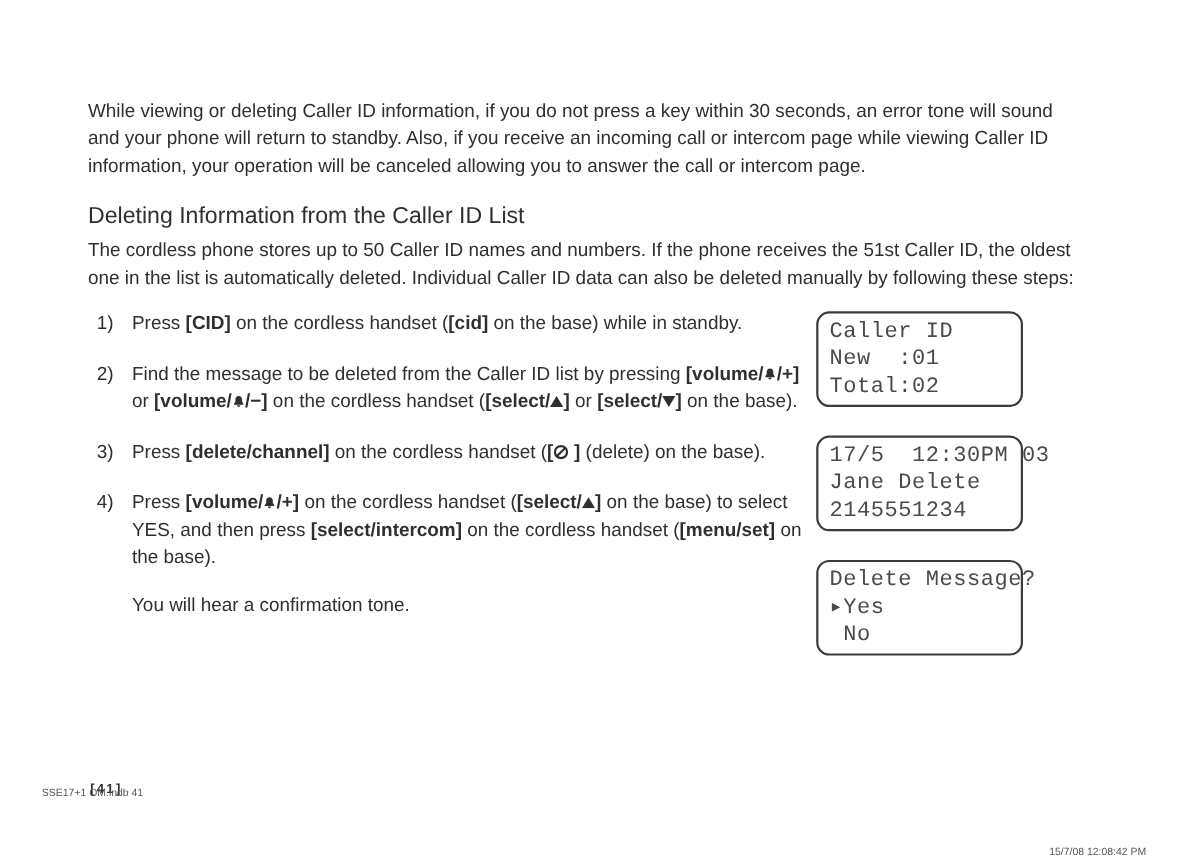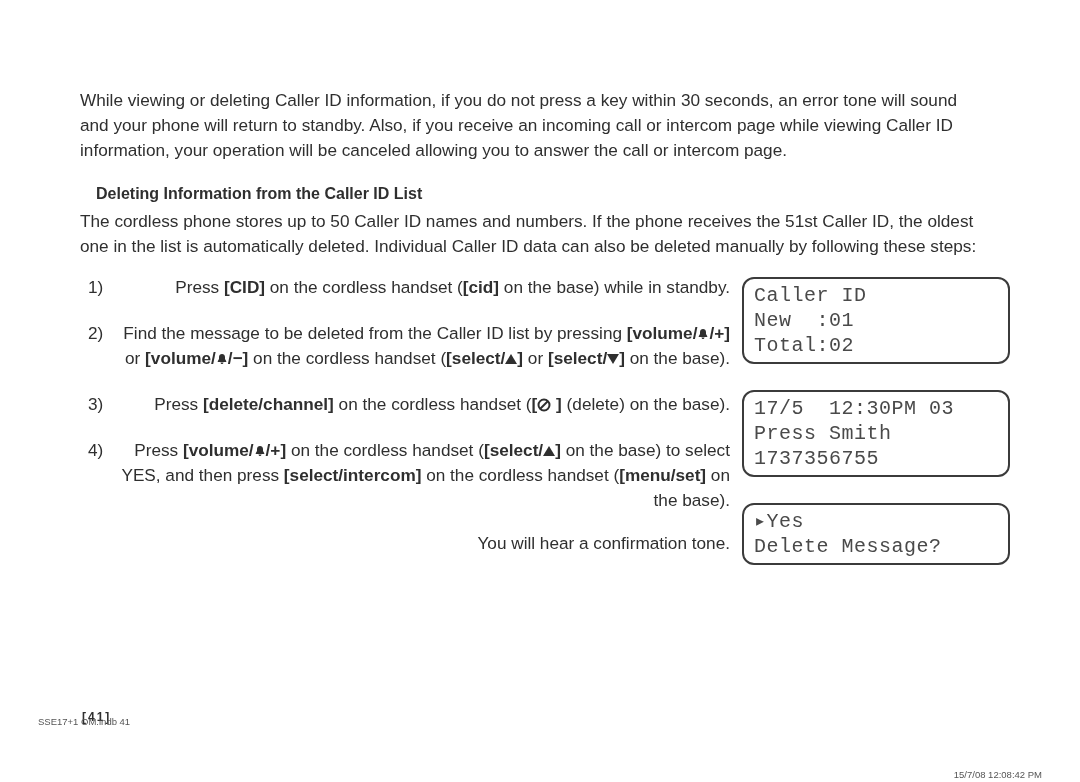--- a/index.html
+++ b/index.html
@@ -18,23 +18,23 @@
     left:80px;
     top:88px;
     width:928px;
   }
   .para{
     font-size:17.2px;
     line-height:25px;
     margin:0 18px 14px 0;
   }
   .h2{
-    font-size:16px;
-    font-weight:bold;
-    margin:22px 0 6px 16px;
+    font-size:21px;
+    font-weight:normal;
+    margin:22px 0 6px 0;
   }
   .two-col{
     display:flex;
     margin-top:16px;
   }
   .left{
     width:650px;
     padding-right:12px;
   }
   .right{
@@ -46,38 +46,37 @@
     padding:0 0 0 40px;
     list-style:none;
     counter-reset:step;
   }
   ol.steps > li{
     position:relative;
     font-size:17.2px;
     line-height:25px;
     margin:0 0 21px 0;
     padding-left:0px;
-    text-align:right;
   }
   ol.steps > li::before{
     counter-increment:step;
     content:counter(step) ")";
     position:absolute;
     left:-32px;
     top:0;
     font-size:17.2px;
   }
   .b{font-weight:bold;}
   .ico{display:inline-block;vertical-align:middle;}
   .lcd{
     border:2px solid #3b3b3b;
     border-radius:12px;
     padding:4px 10px 4px 10px;
     margin-bottom:26px;
-    width:268px;
+    width:188px;
     box-sizing:border-box;
   }
   .lcd-line{
     font-family:"Courier New",monospace;
     font-size:20px;
     letter-spacing:0.5px;
     line-height:25px;
     color:#4a4a4a;
     white-space:pre;
   }
@@ -150,26 +149,27 @@
     </div>
 
     <div class="right">
       <div class="lcd">
         <div class="lcd-line">Caller ID</div>
         <div class="lcd-line">New  :01</div>
         <div class="lcd-line">Total:02</div>
       </div>
       <div class="lcd">
         <div class="lcd-line">17/5  12:30PM 03</div>
-        <div class="lcd-line">Press Smith</div>
-        <div class="lcd-line">1737356755</div>
+        <div class="lcd-line">Jane Delete</div>
+        <div class="lcd-line">2145551234</div>
       </div>
       <div class="lcd">
+        <div class="lcd-line">Delete Message?</div>
         <div class="lcd-line">▸Yes</div>
-        <div class="lcd-line">Delete Message?</div>
+        <div class="lcd-line"> No</div>
       </div>
     </div>
   </div>
 </div>
 
 <div class="pagenum">[41]</div>
 <div class="footer-left">SSE17+1 OM.indb   41</div>
 <div class="footer-right">15/7/08   12:08:42 PM</div>
 
 </body></html>

